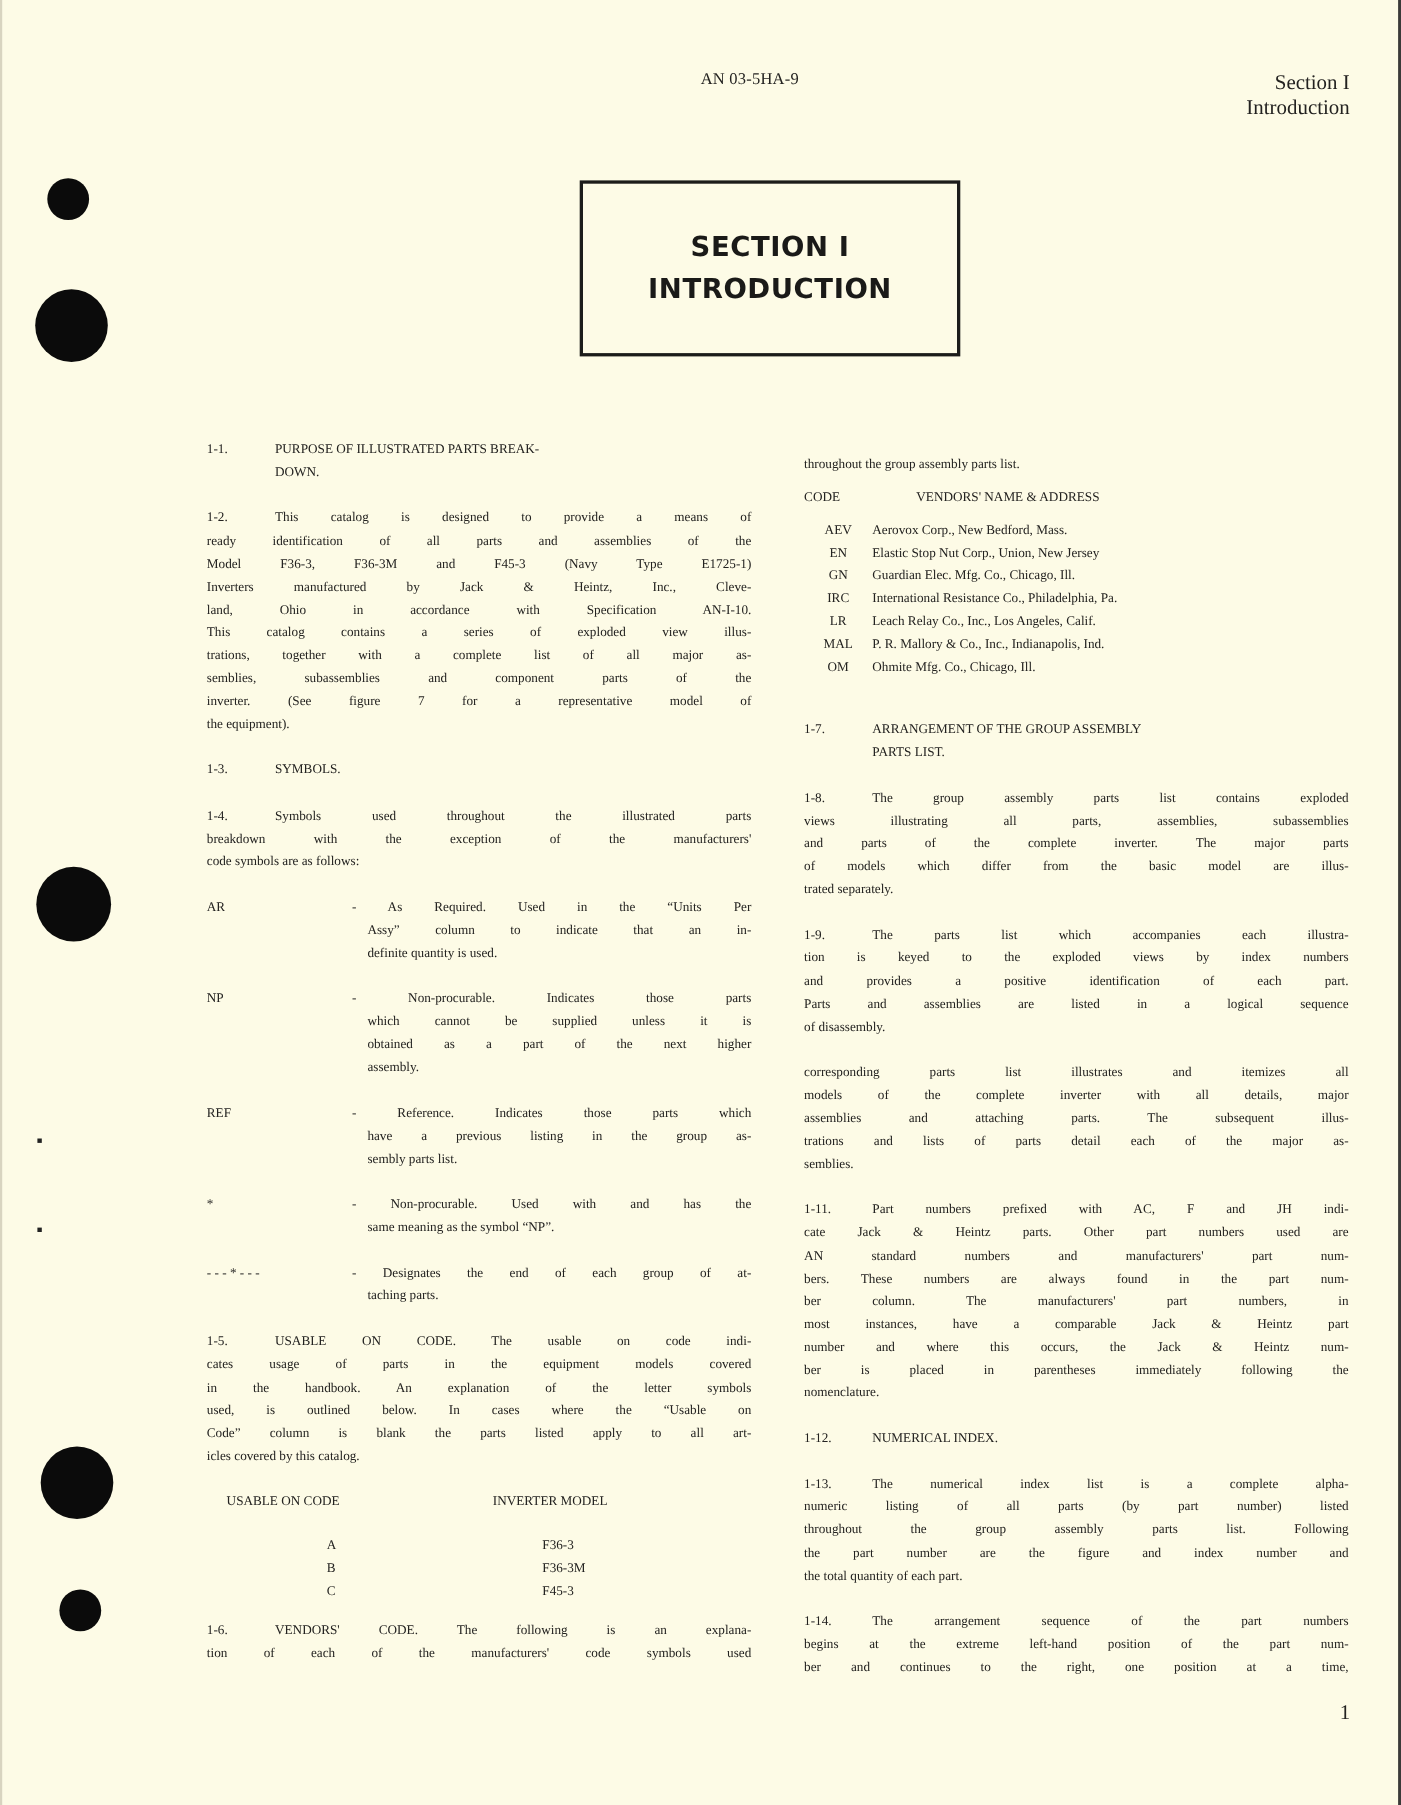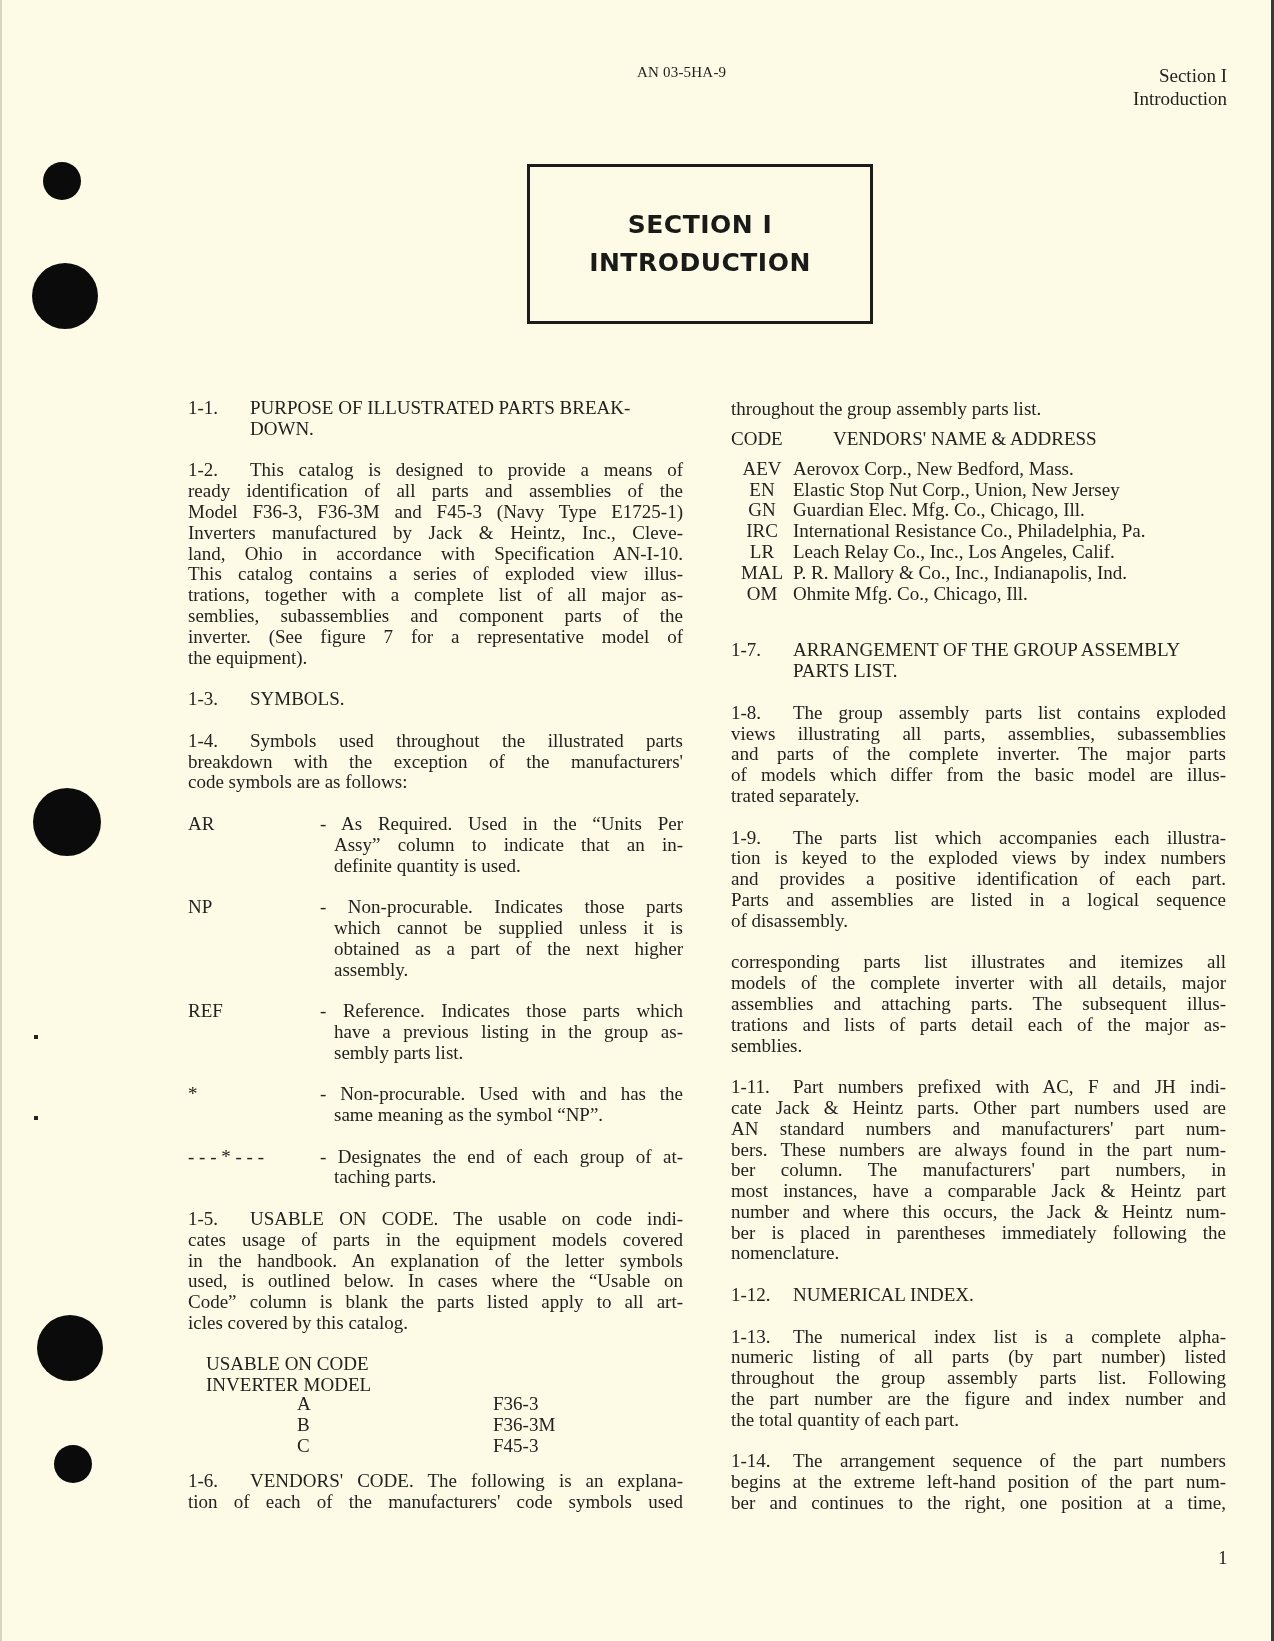--- a/index.html
+++ b/index.html
@@ -15,33 +15,33 @@
   .tick { position: absolute; width: 4px; height: 4px; background: #222; }
   .hdr-left { position: absolute; left: 637px; top: 64px; font-size: 15px; letter-spacing: 0.2px; }
   .hdr-right { position: absolute; right: 47px; top: 64px; font-size: 19px; text-align: right; line-height: 23px; }
   .title-box {
     position: absolute; left: 527px; top: 164px; width: 346px; height: 160px;
     border: 3px solid #1c1c1a; box-sizing: border-box;
     display: flex; flex-direction: column; align-items: center; justify-content: center;
     font-family: "DejaVu Sans", "Liberation Sans", sans-serif; font-weight: bold;
     font-size: 25px; line-height: 38px; color: #1a1a18; letter-spacing: 0.5px;
   }
-  .col { position: absolute; font-size: 19px; line-height: 20.8px; }
+  .col { position: absolute; font-size: 12px; line-height: 20.8px; }
   .col-left { left: 188px; top: 398px; width: 495px; }
-  .col-right { left: 731px; top: 399px; width: 495px; }
+  .col-right { left: 731px; top: 411px; width: 495px; }
   .ln { display: block; white-space: nowrap; height: 20.8px; }
   .just { text-align: justify; text-align-last: justify; white-space: normal; }
   .para { margin-bottom: 20.8px; }
   .num { display: inline-block; }
   .hang { padding-left: 62px; }
   .sym { position: relative; }
   .sym-key { position: absolute; left: 0; top: 0; }
   .sym-def { margin-left: 146px; }
   .sym-def .ln:first-child { margin-left: -14px; }
-  .uoc-head { display: flex; padding-left: 18px; margin-top: 20px; height: 22px; flex-direction: column; }
+  .uoc-head { display: flex; padding-left: 18px; margin-top: 20px; height: 22px; }
   .uoc-head span:first-child { width: 242px; }
   .uoc-row { display: flex; height: 21px; }
   .uoc-row span:first-child { width: 305px; padding-left: 109px; box-sizing: content-box; }
   .uoc-row span:first-child { width: 196px; }
   .vend-head { display: flex; height: 24px; margin-top: 5px; margin-bottom: 6px; }
   .vend-head span:first-child { width: 102px; }
   .vend-row { display: flex; height: 20.8px; white-space: nowrap; text-align: center; }
   .vend-row span:first-child { width: 62px; }
   .pagenum { position: absolute; left: 1218px; top: 1547px; font-size: 19px; }
 </style>

